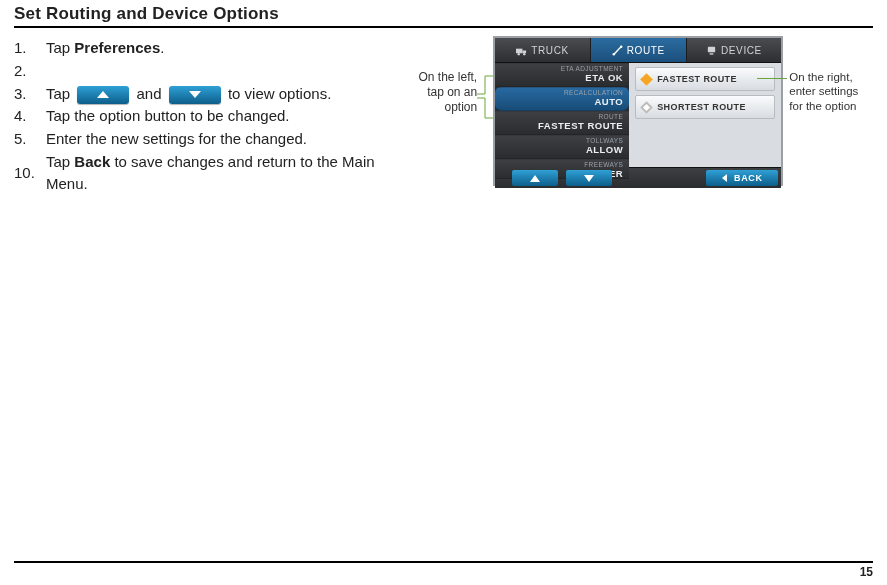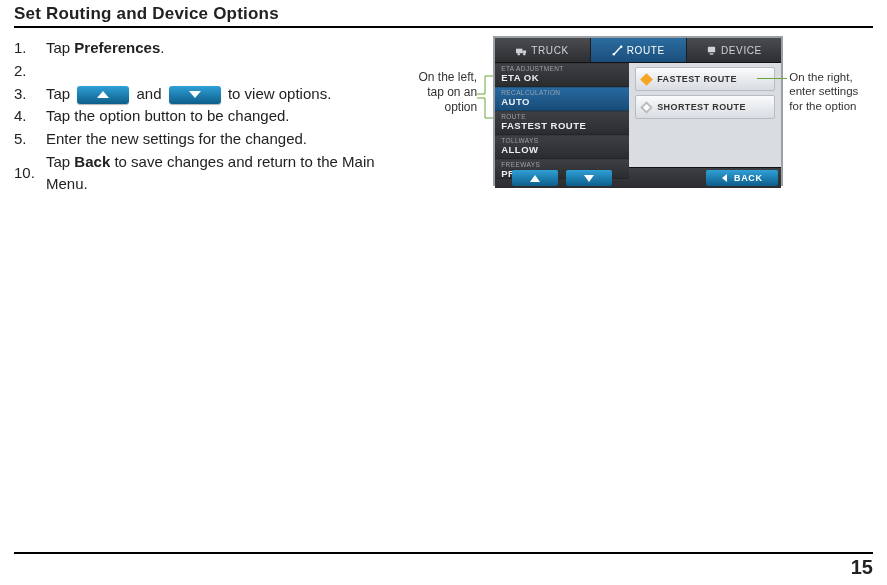--- a/index.html
+++ b/index.html
@@ -151,36 +151,38 @@
     background: #2b2d30;
   }
   .opt {
     height: 24px;
     border-top: 1px solid rgba(255,255,255,0.06);
     border-bottom: 1px solid rgba(0,0,0,0.4);
     background: linear-gradient(#3d3f43,#2a2c2f);
     padding: 2px 6px 0 6px;
     box-sizing: border-box;
     overflow: hidden;
+    text-align: right;
   }
   .opt .lbl {
     font-size: 6.5px;
     color: #9aa1aa;
     letter-spacing: 0.4px;
     line-height: 1;
   }
   .opt .val {
     font-size: 9.5px;
     color: #eceff3;
     font-weight: 600;
     letter-spacing: 0.5px;
     line-height: 1.1;
   }
   .opt.sel {
     background: linear-gradient(#2769a0,#184c78);
+    border-radius: 6px;
   }
   .rightcol {
     flex: 1;
     background: #d9dde2;
     padding: 4px 6px;
     box-sizing: border-box;
   }
   .choice {
     height: 22px;
     background: linear-gradient(#fafbfc,#d8dce1);
@@ -240,21 +242,21 @@
     font-size:9px;
     letter-spacing:0.6px;
     font-weight:600;
   }
   .backbtn svg { margin-right:4px; }
 
   .page-num {
     position: absolute;
     right: 14px;
     bottom: 6px;
-    font-size: 20px;
+    font-size: 12px;
     font-weight: 700;
     border-top: 2px solid #000;
     width: calc(100% - 28px);
     text-align: right;
     padding-top: 2px;
   }
 </style>
 </head>
 <body>
 

